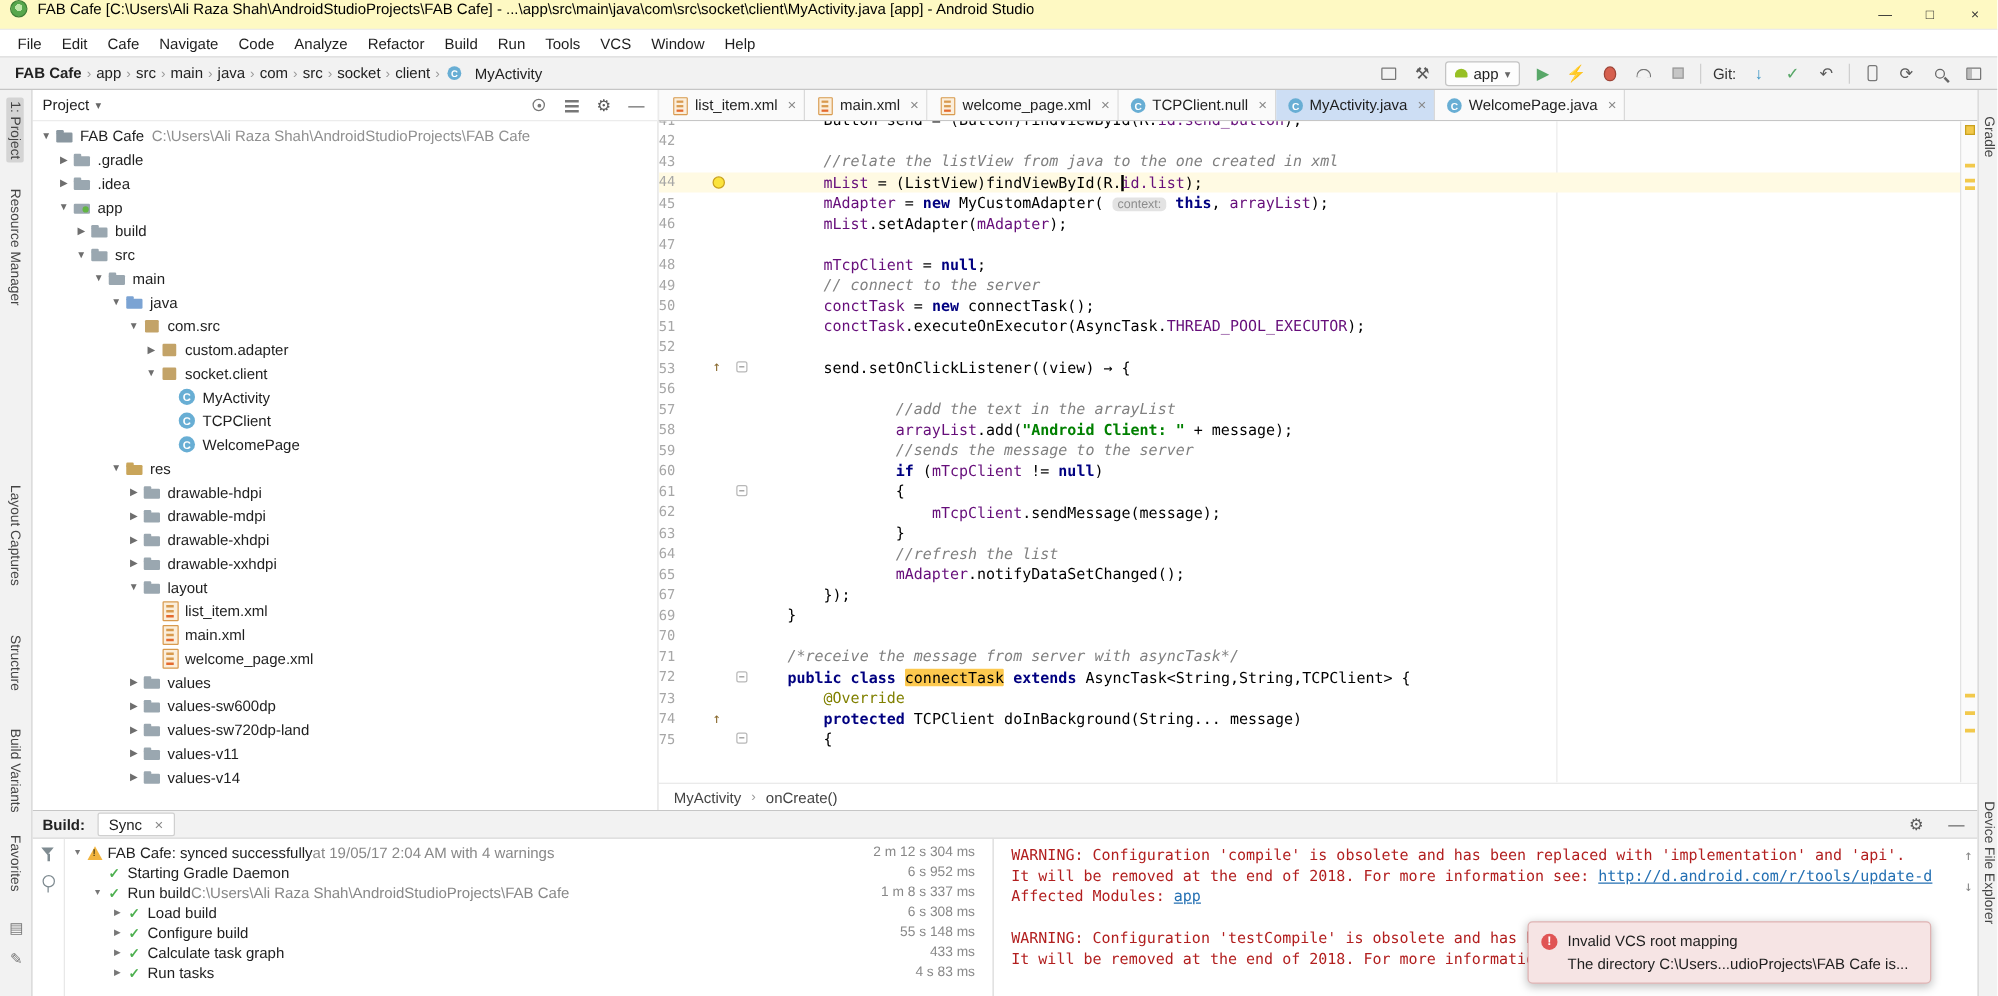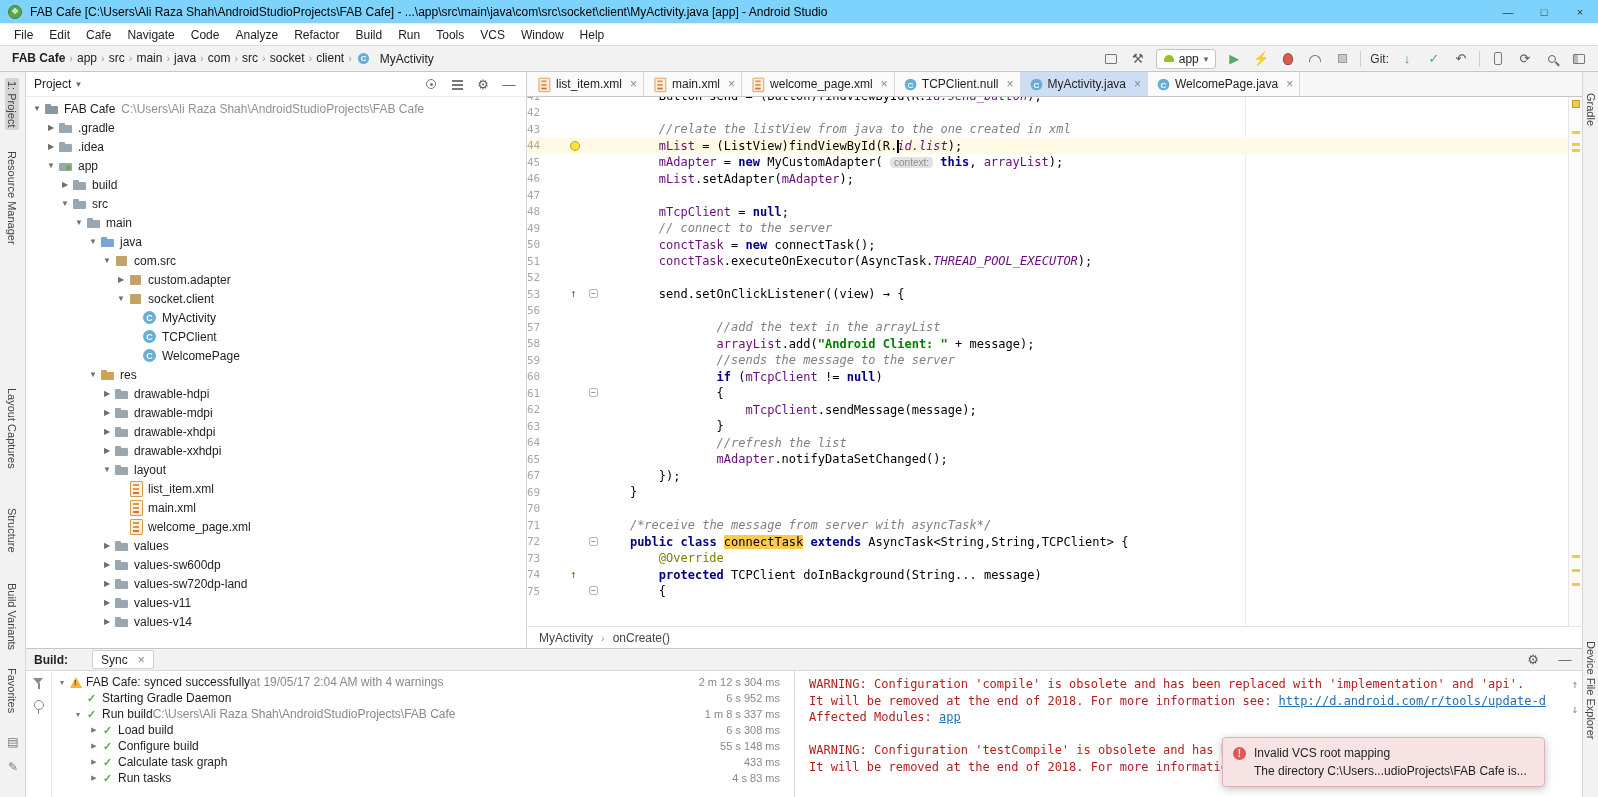--- a/index.html
+++ b/index.html
@@ -1,20 +1,20 @@
 <!DOCTYPE html>
 <html><head>
 <meta charset="utf-8">
 <style>
 *{box-sizing:border-box;margin:0;padding:0}
 html,body{width:1598px;height:797px;overflow:hidden}
 body{font-family:"Liberation Sans",sans-serif;font-size:12px;color:#1e1e1e;background:#fff;position:relative}
 
 
-.titlebar{height:24px;display:flex;align-items:center;background:#7dd3fc;padding-left:8px;border-bottom:1px solid #ececec}
+.titlebar{height:24px;display:flex;background:#fef9c3;padding-left:8px;border-bottom:1px solid #ececec}
 .as-icon{width:14px;height:14px;flex:none;border-radius:50%;background:radial-gradient(circle at 50% 42%,#bfe6a9 0 30%,#57a74c 31% 100%);border:1px solid #3c7d35}
 .tb-title{margin-left:8px;white-space:nowrap;overflow:hidden;color:#000}
 .win-controls{margin-left:auto;display:flex;flex:none;height:100%}
 .win-btn{width:36px;display:flex;align-items:center;justify-content:center;color:#333;font-size:11px}
 
 
 .menubar{height:21px;display:flex;align-items:center;background:#fff;padding-left:6px}
 .menu-item{padding:2px 8px;border-radius:2px;cursor:default}
 
 
@@ -99,33 +99,33 @@
 .lnum{width:34px;flex:none;color:#a6a6a6;font-size:11px;padding-right:4px}
 .gzone{width:40px;flex:none;position:relative;height:100%}
 .bulb{position:absolute;left:9px;top:3px;width:10px;height:10px;border-radius:50%;background:#fbe33c;border:1px solid #c9a11d}
 .ovr{position:absolute;left:9px;top:1px;color:#8a6a2f;font-size:11px}
 .foldbox{position:absolute;right:3px;top:3px;width:9px;height:9px;border:1px solid #b8b8b8;background:#fff;color:#666;font-size:8px;line-height:7px;text-align:center;border-radius:2px}
 .code{white-space:pre;color:#000}
 .kw{color:#000080;font-weight:bold}
 .cmt{color:#808080;font-style:italic}
 .str{color:#008000;font-weight:bold}
 .fld{color:#660e7a}
-.sfld{color:#660e7a;font-style:italic}
+.sfld{color:#660e7a;}
 .ann{color:#808000}
 .hint{background:#e3e3e3;color:#8c8c8c;border-radius:4px;padding:0 4px;font-size:10px;font-family:"Liberation Sans",sans-serif}
 .hl{background:#fdc94f;border-radius:1px}
 .caret{display:inline-block;width:1.5px;height:13px;background:#000;vertical-align:middle;margin-right:-1.5px}
 .err-stripe{width:14px;flex:none;border-left:1px solid #e3e3e3;position:relative;background:#fbfbfb}
 .mark{position:absolute;left:3px;width:8px;height:3px;background:#f2c94c}
 .insp{position:absolute;top:3px;left:3px;width:8px;height:8px;background:#f2c94c;border:1px solid #c9a11d}
 .crumbbar{height:22px;flex:none;display:flex;align-items:center;padding-left:12px;border-top:1px solid #e3e3e3;background:#fff;color:#444;gap:6px}
 
 
 .build-panel{height:149px;flex:none;border-top:1px solid #c6c6c6;display:flex;flex-direction:column;background:#fff}
-.bp-header{height:22px;flex:none;display:flex;align-items:center;background:#f2f2f2;border-bottom:1px solid #d9d9d9;padding:0 8px;gap:24px}
+.bp-header{height:22px;flex:none;display:flex;align-items:center;background:#f2f2f2;border-bottom:1px solid #d9d9d9;padding:0 8px;gap:10px}
 .bp-label{font-weight:bold;color:#222}
 .bp-tab{display:flex;align-items:center;gap:7px;background:#fff;border:1px solid #d0d0d0;height:19px;padding:0 8px;border-radius:2px}
 .bp-right{margin-left:auto;display:flex;gap:14px;color:#666}
 .bp-content{flex:1;display:flex;min-height:0}
 .bp-strip{width:26px;flex:none;border-right:1px solid #e8e8e8;display:flex;flex-direction:column;align-items:center;padding-top:7px;gap:10px}
 .funnel{width:11px;height:12px;position:relative}
 .funnel::before{content:"";position:absolute;top:0;left:0;border-left:5.5px solid transparent;border-right:5.5px solid transparent;border-top:6px solid #7f8b91}
 .funnel::after{content:"";position:absolute;top:5px;left:4.5px;width:2px;height:6px;background:#7f8b91}
 .pinic{width:10px;height:10px;border:1.5px solid #7f8b91;border-radius:50%;position:relative}
 .pinic::after{content:"";position:absolute;left:3px;top:8px;width:1.5px;height:5px;background:#7f8b91}

